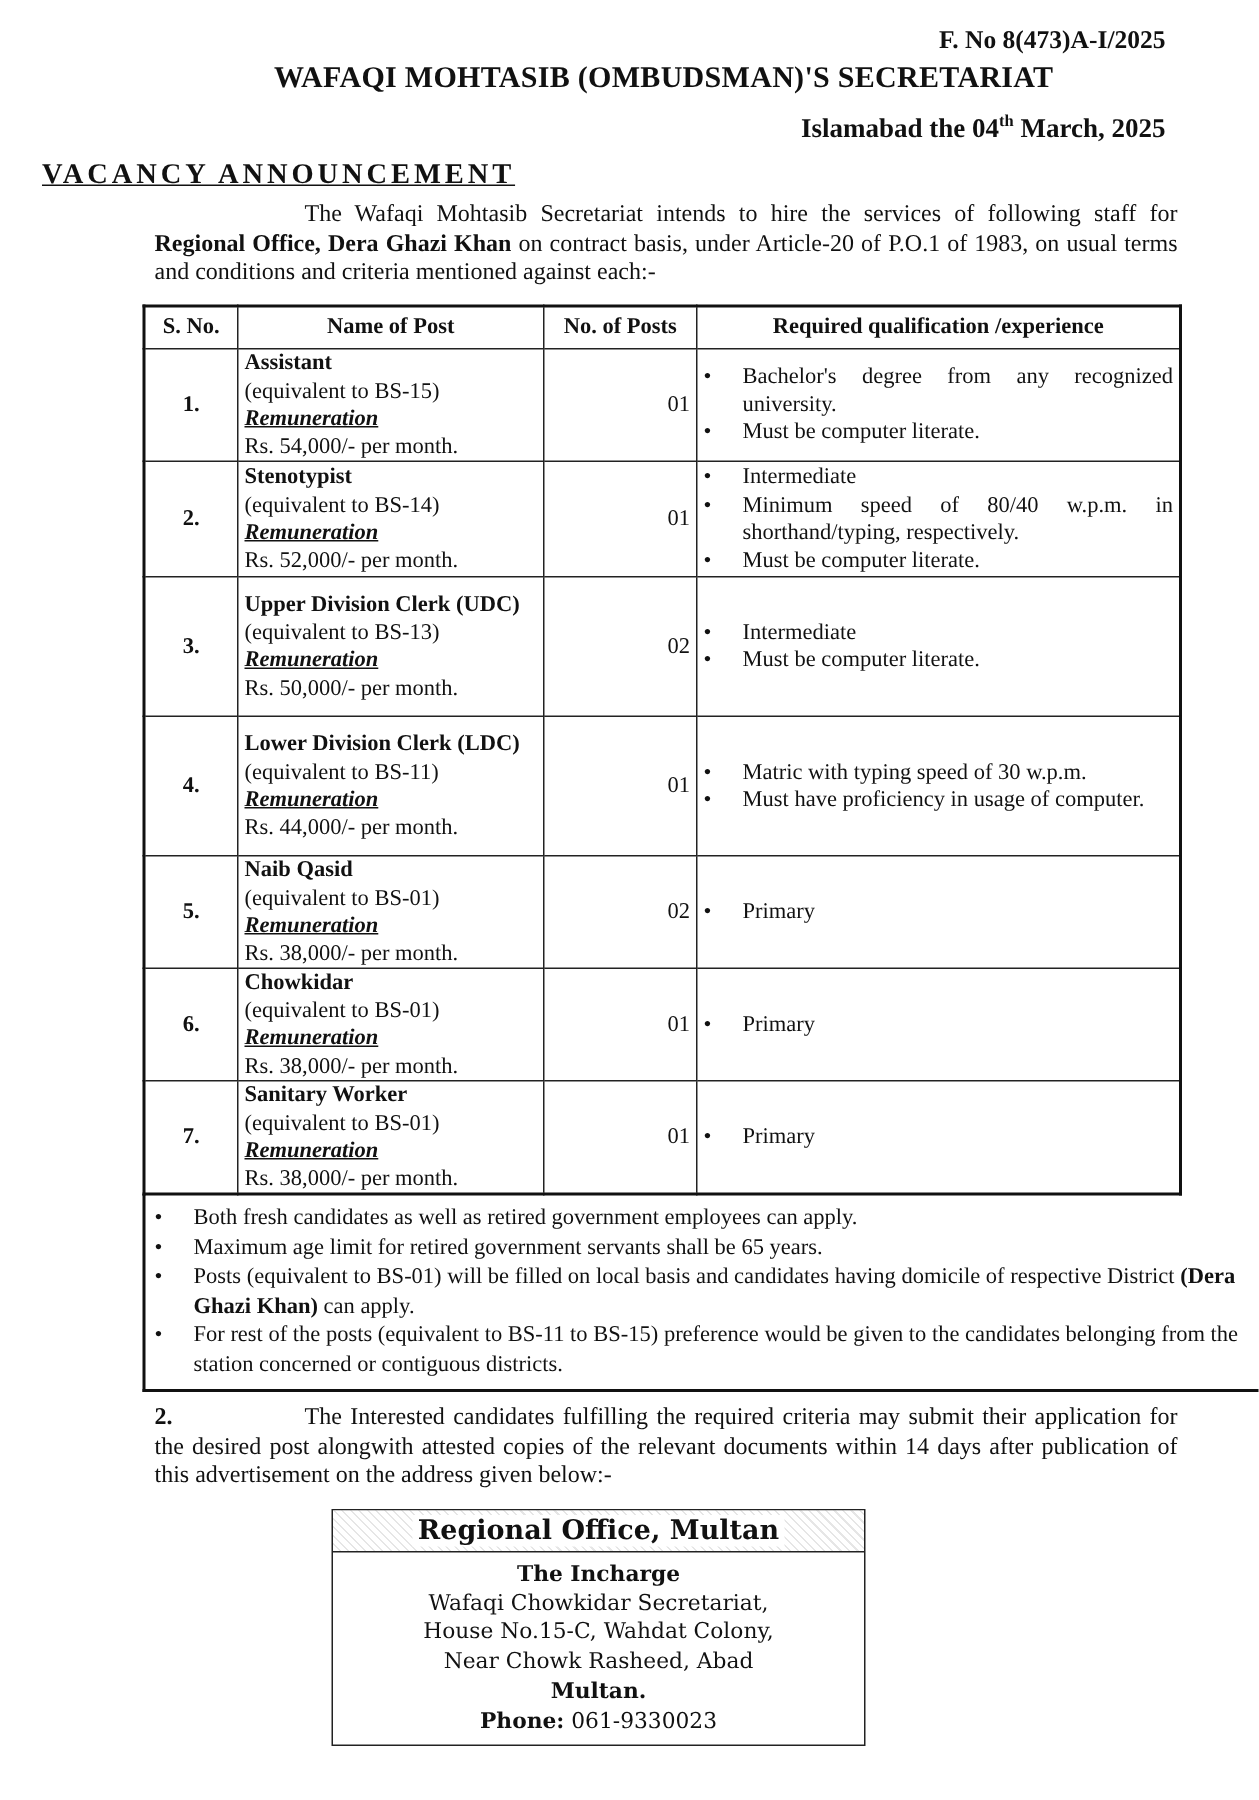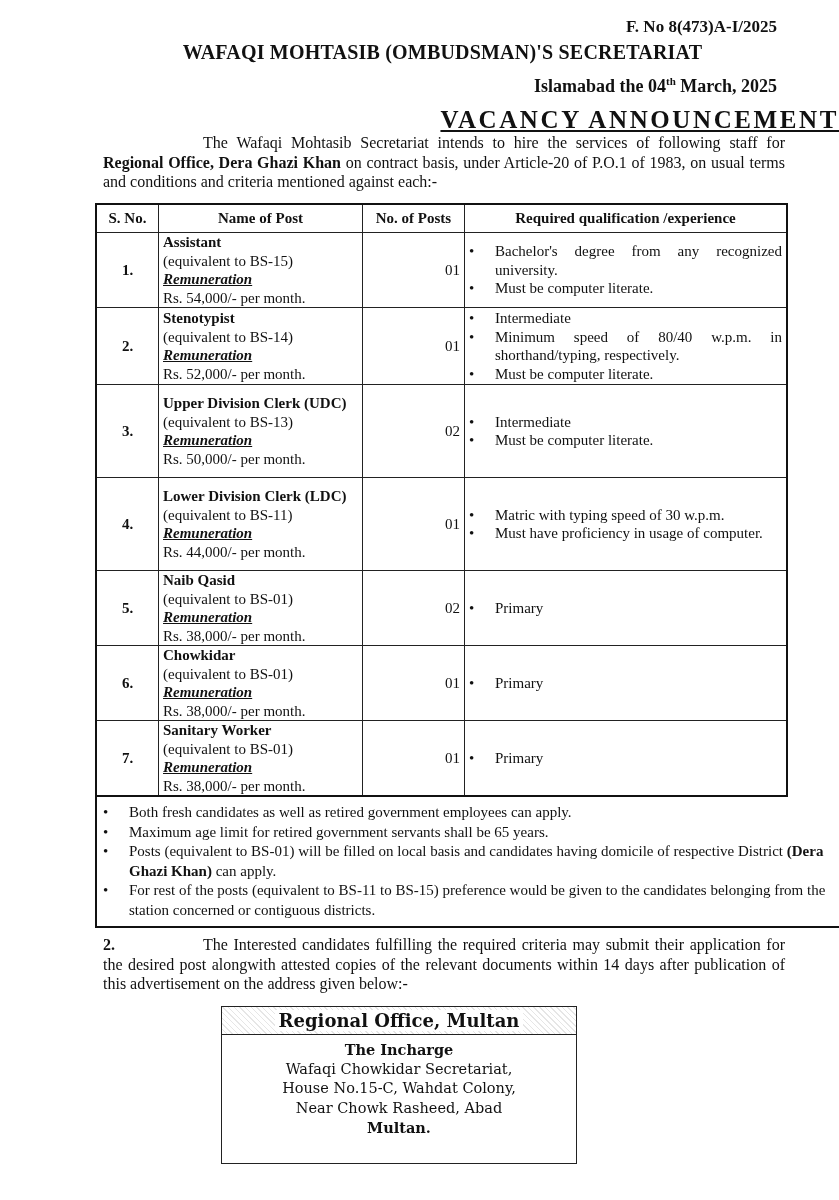--- a/index.html
+++ b/index.html
@@ -3,21 +3,21 @@
 <meta charset="utf-8">
 <style>
   html, body { margin:0; padding:0; background:#fff; }
   body { width:839px; height:1200px; position:relative; overflow:hidden;
          font-family:"Liberation Serif", "DejaVu Serif", serif; color:#111; }
   .abs { position:absolute; }
   .fno { right:62px; top:17px; font-size:17px; font-weight:bold; }
   .org { left:0; width:839px; top:41px; text-align:center; font-size:20px; font-weight:bold; letter-spacing:0.2px; padding-left:46px; box-sizing:border-box; }
   .date { right:62px; top:75px; font-size:18px; font-weight:bold; }
   .date sup { font-size:11px; }
-  .title { left:0; width:839px; top:106px; text-align:right; font-size:25px; font-weight:bold; letter-spacing:2.6px; text-decoration:underline; padding-left:28px; box-sizing:border-box; }
+  .title { left:0; width:839px; top:106px; text-align:left; font-size:19px; font-weight:bold; letter-spacing:2.6px; text-decoration:underline; padding-left:28px; box-sizing:border-box; }
   .intro { left:103px; width:682px; top:133px; font-size:16px; line-height:19.5px; text-align:justify; }
   .intro .ind { display:inline-block; width:100px; }
   table.vac { position:absolute; left:95px; top:203px; width:693px; border-collapse:collapse; font-size:15px; border:2.5px solid #111; }
   table.vac th, table.vac td { border:1.2px solid #222; vertical-align:middle; padding:0 4px; }
   table.vac th { height:27px; font-weight:bold; font-size:15px; }
   td.sno { text-align:center; font-weight:bold; width:53px; }
   td.post { width:195px; line-height:18.5px; padding-left:6px; }
   td.num { text-align:right; width:93px; }
   td.qual { line-height:18.5px; padding-left:10px; padding-right:6px; }
   .pname { font-weight:bold; }
@@ -182,14 +182,15 @@
 <div class="abs para2"><span class="num2">2.</span><span>The Interested candidates fulfilling the required criteria may submit their application for the desired post alongwith attested copies of the relevant documents within 14 days after publication of this advertisement on the address given below:-</span></div>
 
 <div class="abs addr">
   <div class="head"><span>Regional Office, Multan</span></div>
   <div class="body">
     <div class="b">The Incharge</div>
     <div>Wafaqi Chowkidar Secretariat,</div>
     <div>House No.15-C, Wahdat Colony,</div>
     <div>Near Chowk Rasheed, Abad</div>
     <div class="b">Multan.</div>
+    <div><b>Phone:</b><span> 061-9330023</span></div>
   </div>
 </div>
 
 </body></html>

